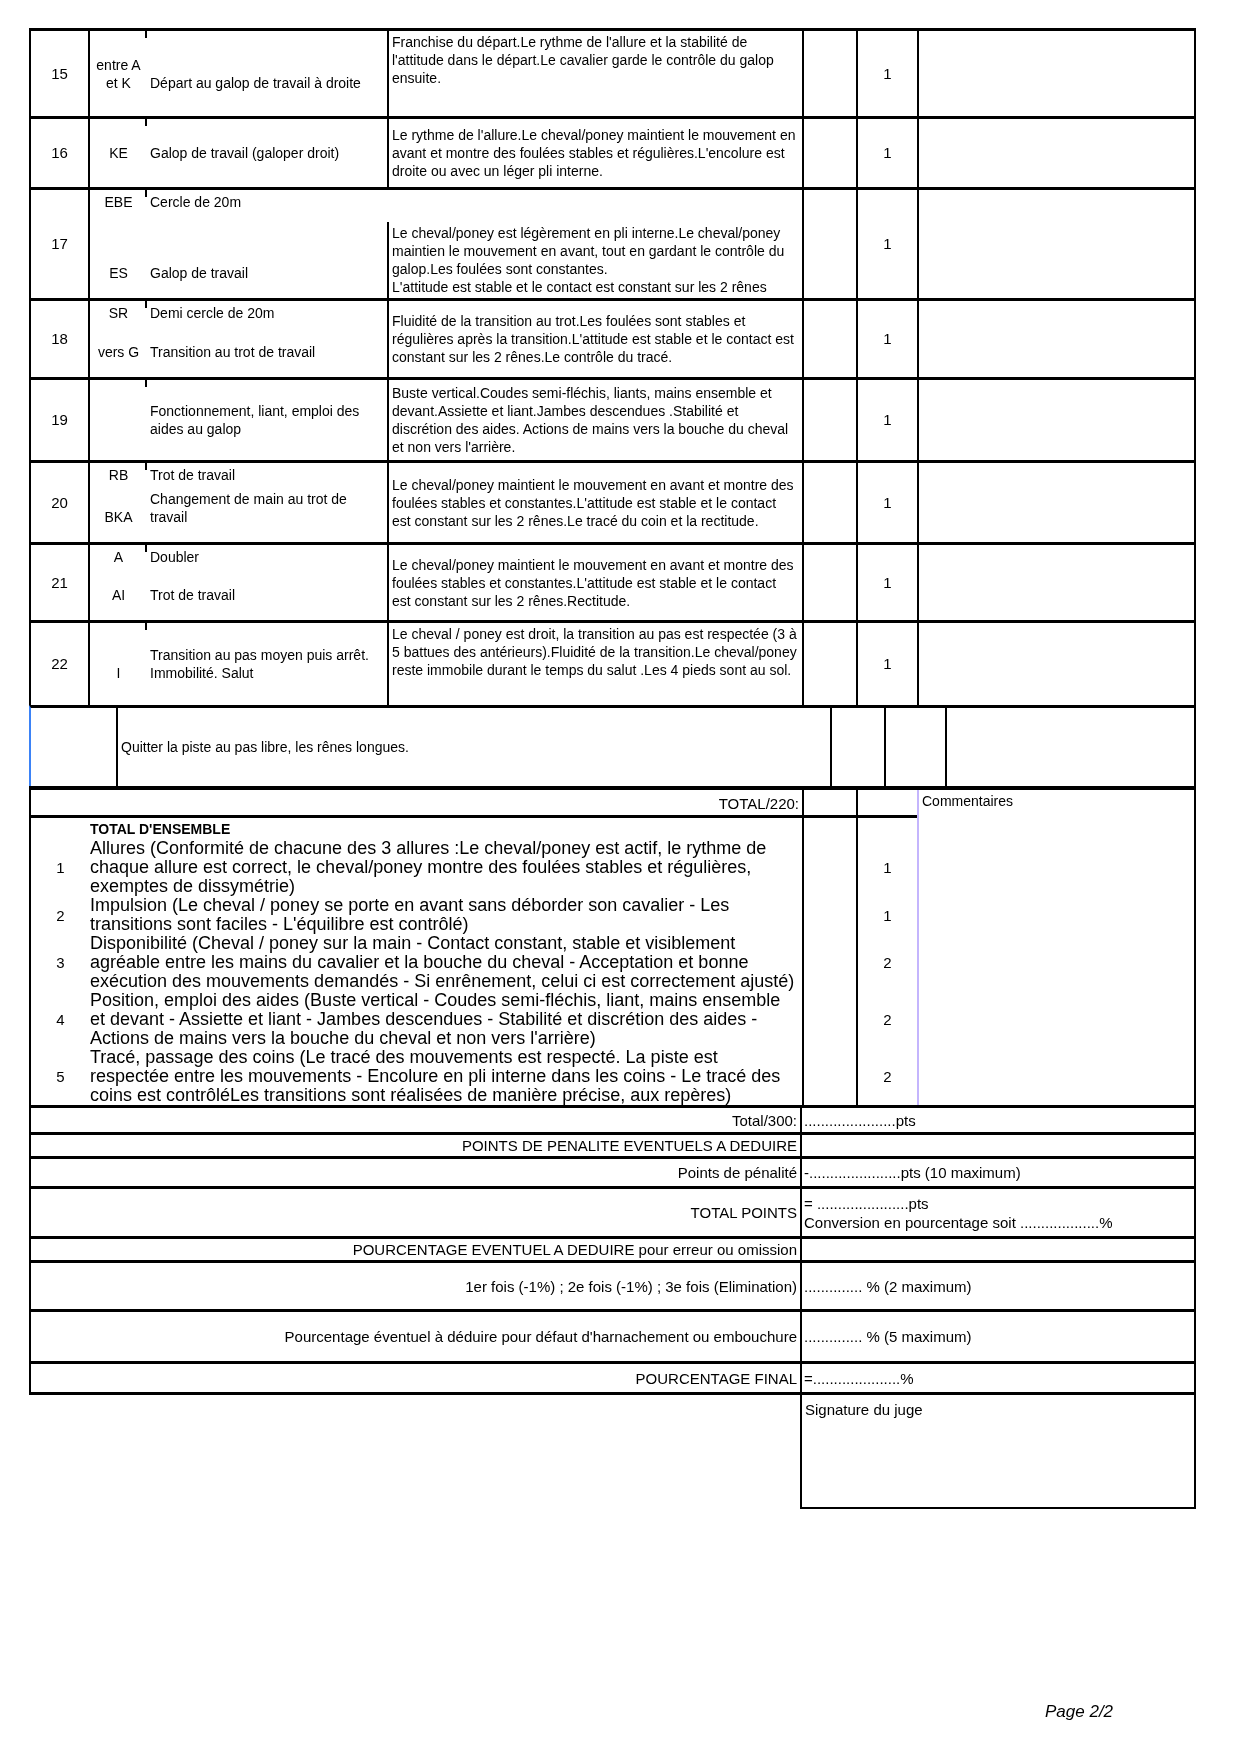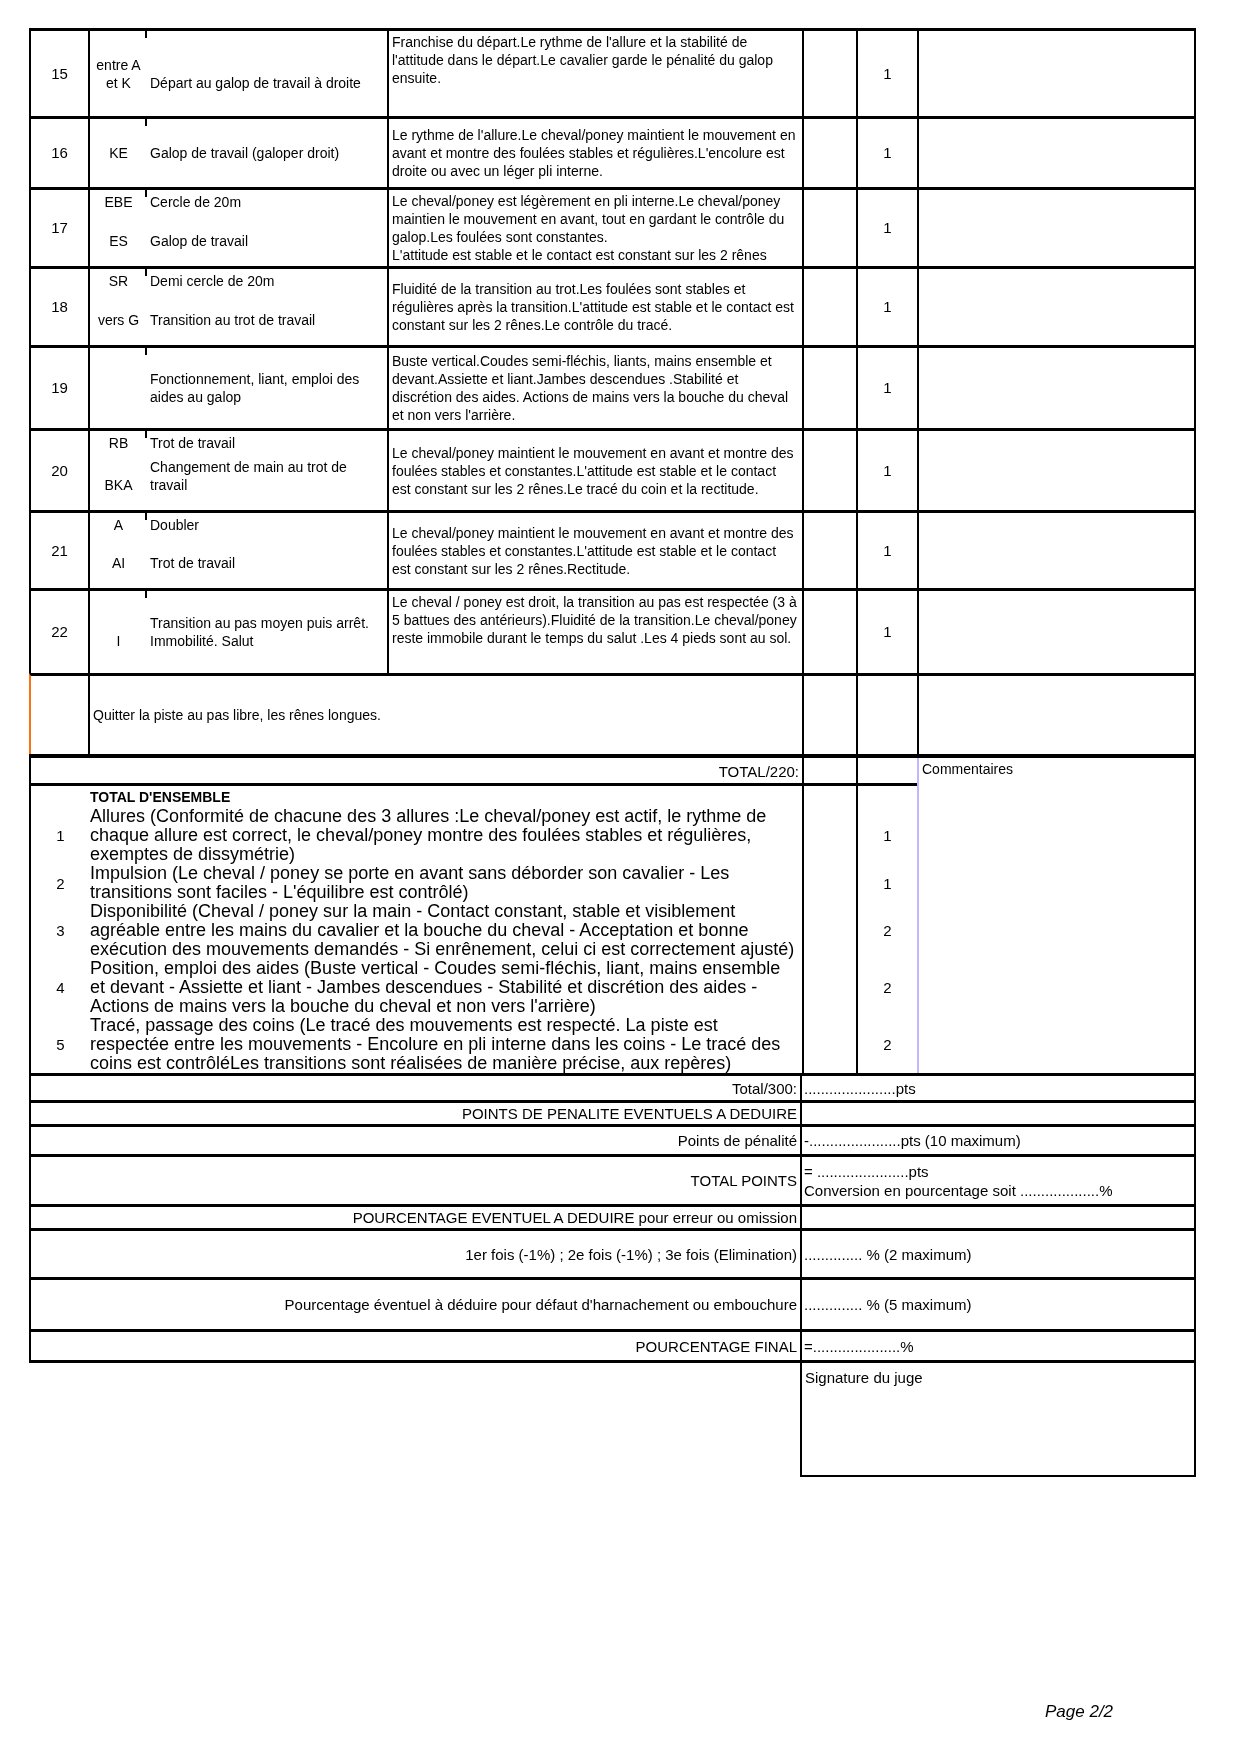--- a/index.html
+++ b/index.html
@@ -15,28 +15,28 @@
   .c-mov { position: relative; display: flex; flex-direction: column; padding: 3px 0; }
   .c-mov::before { content: ""; position: absolute; left: 55px; top: 0; width: 2px; height: 7px; background: #000; }
   .c-mov.one { justify-content: center; }
   .c-mov.two { justify-content: space-between; padding-bottom: 16px; }
   .part { display: flex; align-items: flex-end; }
   .part .ltr { width: 57px; flex: none; text-align: center; white-space: pre-line; }
   .part .mv { flex: 1; padding: 0 2px 0 3px; }
   .c-crit { border-left: 2px solid #000; padding: 2px 4px 2px 3px; display: flex; flex-direction: column; }
   .c-crit.top { justify-content: flex-start; }
   .c-crit.center { justify-content: center; }
-  .c-crit.between { justify-content: center; }
+  .c-crit.between { justify-content: center; margin-top: 32px; }
   .c-score { border-left: 2px solid #000; border-right: 2px solid #000; }
   .c-coef { display: flex; align-items: center; justify-content: center; font-size: 15px; }
   .c-comm { border-left: 2px solid #000; }
 
   
   .qrow { display: grid; grid-template-columns: 59px 712px 56px 59px 281px;
-          border-left: 2px solid #f97316; border-right: 2px solid #000; border-top: 3px solid #000; }
+          border-left: 2px solid #3b82f6; border-right: 2px solid #000; border-top: 3px solid #000; padding-left: 28px; }
   .q-num { border-right: 2px solid #000; }
   .q-text { display: flex; align-items: center; padding-left: 3px; font-size: 14px; }
 
   
   .tgrid { display: grid; grid-template-columns: 59px 712px 56px 59px 281px;
            border-left: 2px solid #000; border-right: 2px solid #000;
            border-top: 4px solid #000; border-bottom: 3px solid #000; }
   .t-label { grid-column: 1 / span 2; text-align: right; font-size: 15px; line-height: 19px;
              padding: 4px 3px 2px 0; border-bottom: 3px solid #000; min-height: 27px; }
   .t-score { grid-column: 3; border-left: 2px solid #000; border-right: 2px solid #000; border-bottom: 3px solid #000; }
@@ -74,21 +74,21 @@
         <div class="mrow" style="min-height: 88px;">
           <div class="c c-num">15</div>
           <div class="c c-mov one">
             <div class="part">
               <div class="ltr">entre A
 et K</div>
               <div class="mv">Départ au galop de travail à droite</div>
             </div>
           </div>
           <div class="c c-crit top">
-            <p>Franchise du départ.Le rythme de l'allure et la stabilité de l'attitude dans le départ.Le cavalier garde le pénalité du galop ensuite.</p>
+            <p>Franchise du départ.Le rythme de l'allure et la stabilité de l'attitude dans le départ.Le cavalier garde le contrôle du galop ensuite.</p>
           </div>
           <div class="c c-score"></div>
           <div class="c c-coef">1</div>
           <div class="c c-comm"></div>
         </div>
         <div class="mrow" style="min-height: 71px;">
           <div class="c c-num">16</div>
           <div class="c c-mov one">
             <div class="part">
               <div class="ltr">KE</div>

